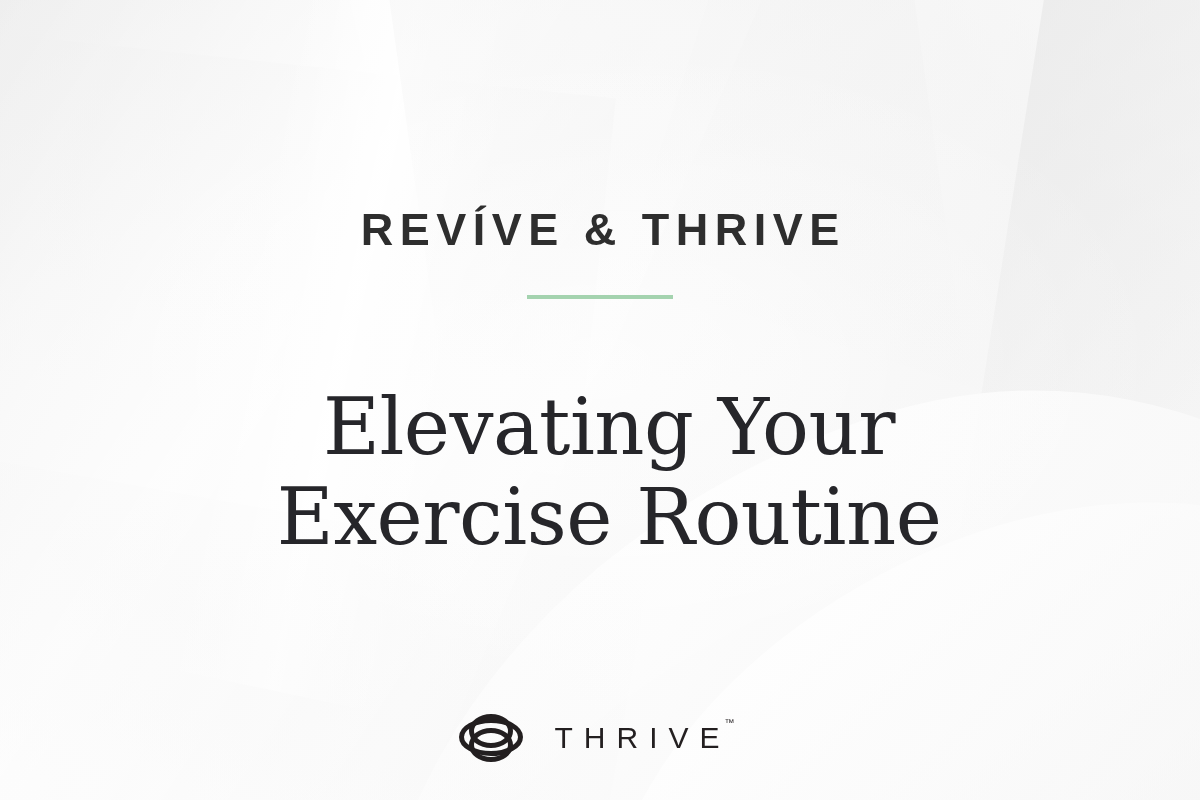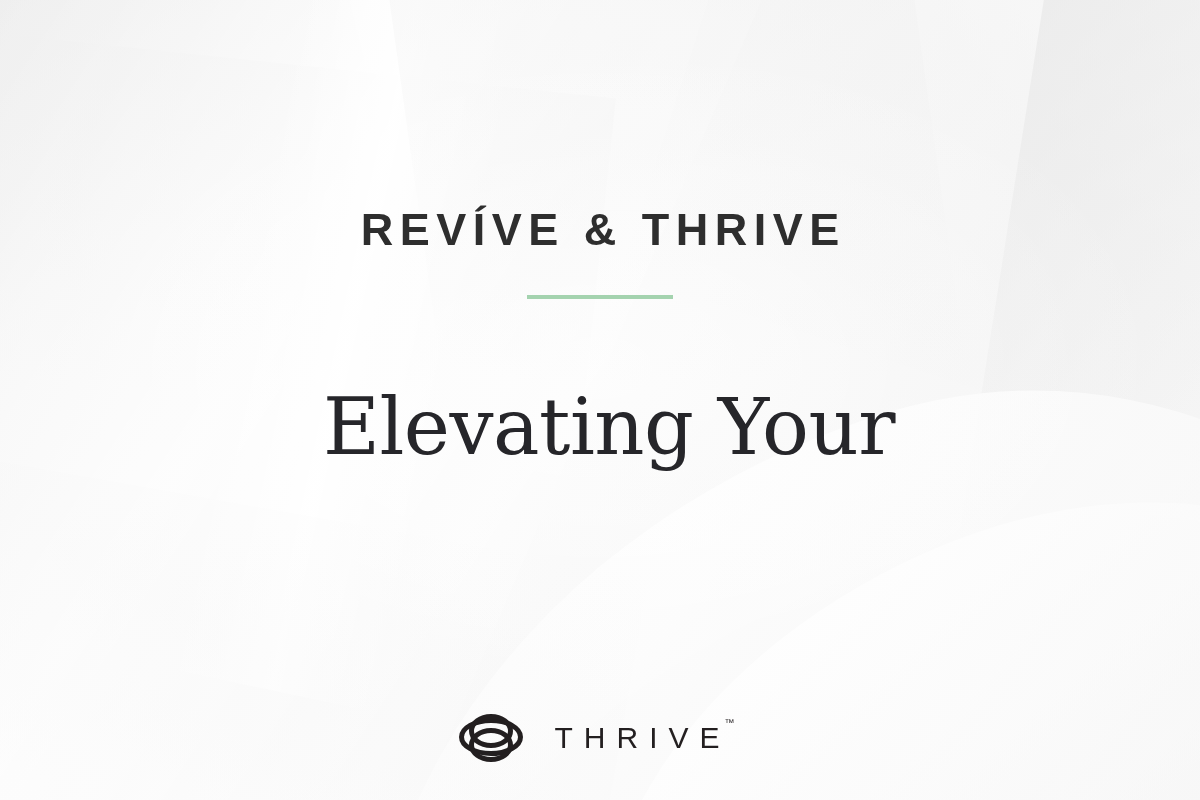--- a/index.html
+++ b/index.html
@@ -288,20 +288,21 @@
   <div class="content">
 
     <div class="eyebrow">REVÍVE &amp; THRIVE</div>
 
     <div class="divider-wrap">
       <div class="divider"></div>
     </div>
 
     <h1 class="headline">
       <span class="hl-line">Elevating Your</span>
+      <span class="hl-line">Exercise Routine</span>
     </h1>
 
     <div class="logo-lockup">
       <svg class="logo-mark" viewBox="0 0 64 52" aria-hidden="true">
         <ellipse cx="32" cy="25" rx="29.5" ry="16.5"></ellipse>
         <ellipse cx="32" cy="19" rx="19.5" ry="14.5"></ellipse>
         <ellipse cx="32" cy="33" rx="19.5" ry="14.5"></ellipse>
       </svg>
       <span class="logo-word"><span>THRIVE</span><span class="logo-tm">™</span></span>
     </div>

